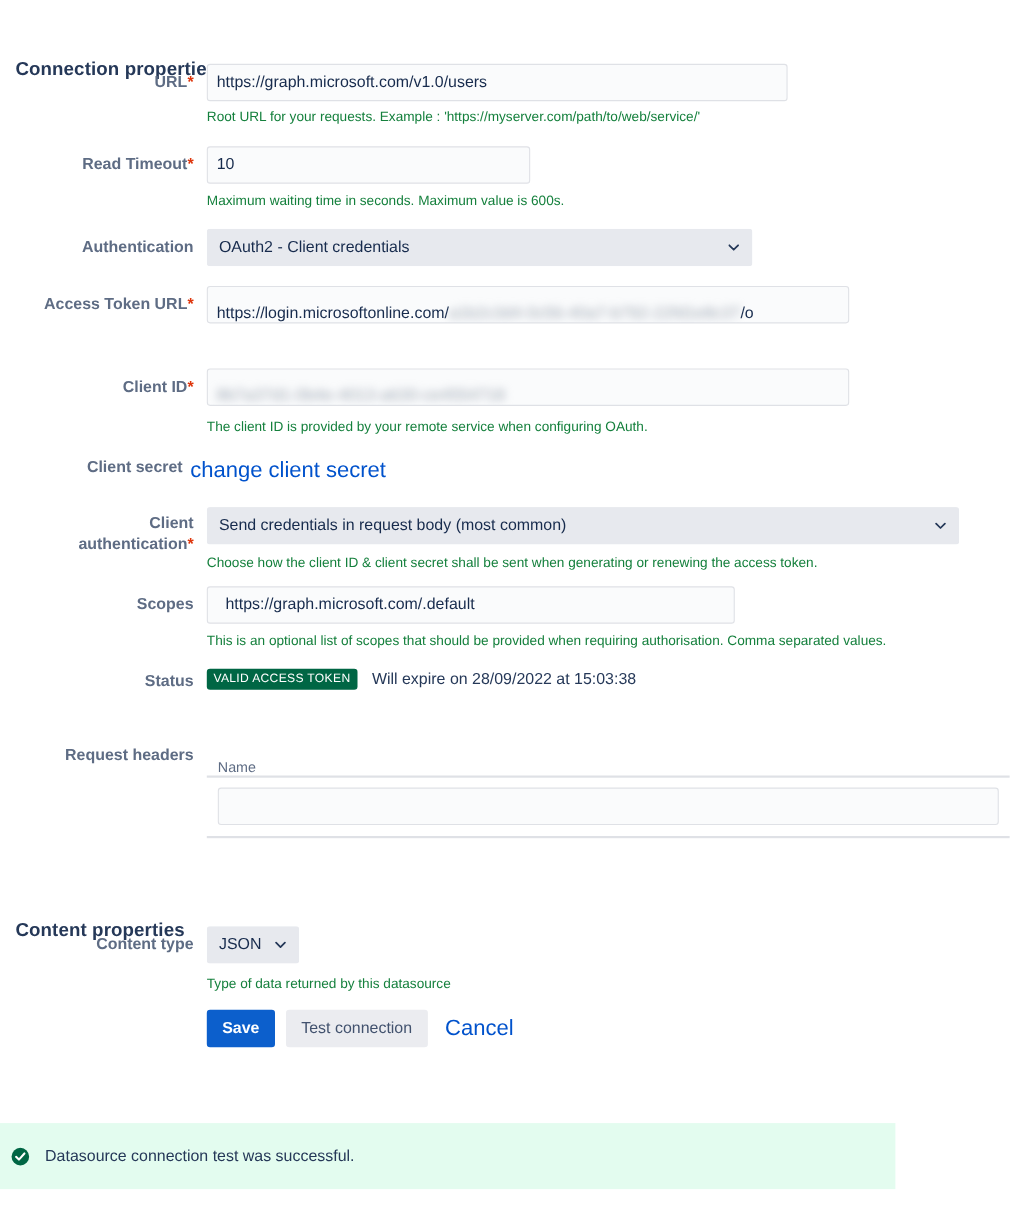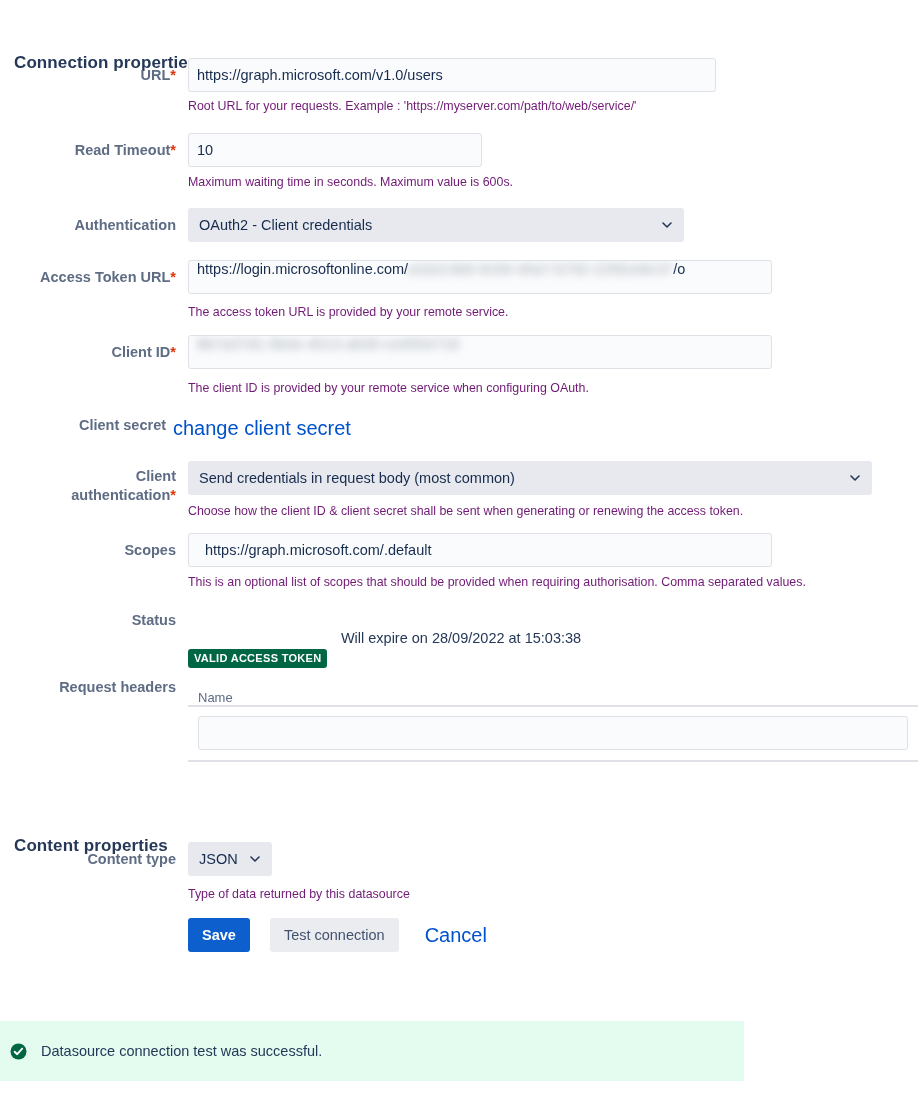--- a/index.html
+++ b/index.html
@@ -85,41 +85,41 @@
     top: 50%;
     transform: translateY(-50%);
     width: 10px; height: 10px;
     display: block;
   }
 
   .help {
     position: absolute;
     left: 188px;
     font-size: 12.4px;
-    color: #701a75;
+    color: #15803d;
     white-space: nowrap;
     text-align: right;
   }
 
   
   .blur-text {
     filter: blur(4px);
     color: #9aa3b0;
     user-select: none;
     letter-spacing: .3px;
   }
 
   .masked-input {
     box-sizing: border-box;
     height: 34px;
     border: 1px solid #dfe1e6;
     border-radius: 3px;
     background: #fafbfc;
     display: flex;
-    align-items: flex-start;
+    align-items: flex-end;
     padding: 0 8px;
     overflow: hidden;
     font-size: 14.5px;
     color: #172b4d;
     white-space: nowrap;
   }
 
   
   .inline-label {
     position: absolute;
@@ -134,27 +134,26 @@
     font-size: 20px;
     cursor: pointer;
   }
 
   
   .badge {
     display: inline-block;
     background: #006644;
     color: #ffffff;
     font-size: 11px;
-    font-weight: 700;
+    font-weight: 400;
     letter-spacing: .3px;
     padding: 3px 6px 3px 6px;
     border-radius: 3px;
     vertical-align: middle;
     line-height: 13px;
-    margin-top: 41px;
   }
   .status-text {
     font-size: 14.5px;
     color: #253858;
     margin-left: 9px;
     vertical-align: middle;
   }
 
   
   .rh-table { position: absolute; left: 188px; width: 730px; }
@@ -190,21 +189,21 @@
     cursor: pointer;
     padding: 0 14px;
   }
   .btn-primary { background: #0c5fcc; color: #ffffff; }
   .btn-standard { background: #ebecf0; color: #42526e; font-weight: 400; }
 
   
   .flag {
     position: absolute;
     left: 0;
-    width: 744px;
+    width: 814px;
     background: #e3fcef;
     display: flex;
     align-items: center;
   }
   .flag .check-icon { margin-left: 10px; margin-right: 14px; display: block; }
   .flag .flag-text { font-size: 14.5px; color: #253858; }
 </style>
 </head>
 <body>
 
@@ -243,21 +242,20 @@
   <div class="row" style="top:260px">
     <div class="label" style="top:8px"><span>Access Token URL</span><span class="req">*</span></div>
     <div class="field">
       <div class="masked-input" style="width:584px">
         <span>https://login.microsoftonline.com/</span>
           <span class="blur-text">a1b2c3d4-0c56-40a7-b792-22fd1e8c37</span>
           <span>/o</span>
       </div>
     </div>
   </div>
-  <div class="help" style="top:305px">The access token URL is provided by your remote service.</div>
 
   <div class="row" style="top:335px">
     <div class="label" style="top:8px"><span>Client ID</span><span class="req">*</span></div>
     <div class="field">
       <div class="masked-input" style="width:584px">
         <span class="blur-text">8b7a37d1-0b4e-4013-a630-ce4554718</span>
       </div>
     </div>
   </div>
   <div class="help" style="top:381px">The client ID is provided by your remote service when configuring OAuth.</div>
@@ -277,21 +275,21 @@
           <path d="M1 3 L5 7 L9 3" stroke="#253858" stroke-width="1.6" fill="none" stroke-linecap="round" stroke-linejoin="round"></path>
         </svg>
       </div>
     </div>
   </div>
   <div class="help" style="top:504px">Choose how the client ID &amp; client secret shall be sent when generating or renewing the access token.</div>
 
   <div class="row" style="top:533px">
     <div class="label" style="top:8px">Scopes</div>
     <div class="field">
-      <input class="text-input" style="width: 584px; padding-left: 16px;" type="text" value="https://graph.microsoft.com/.default">
+      <input class="text-input" style="width: 480px; padding-left: 16px;" type="text" value="https://graph.microsoft.com/.default">
     </div>
   </div>
   <div class="help" style="top:575px">This is an optional list of scopes that should be provided when requiring authorisation. Comma separated values.</div>
 
   <div class="row" style="top:608px">
     <div class="label" style="top:3px">Status</div>
     <div class="field" style="top:0">
       <span class="badge">VALID ACCESS TOKEN</span>
       <span class="status-text">Will expire on 28/09/2022 at 15:03:38</span>
     </div>
@@ -318,21 +316,21 @@
         <span>JSON</span>
         <svg class="chev" viewBox="0 0 10 10">
           <path d="M1 3 L5 7 L9 3" stroke="#253858" stroke-width="1.6" fill="none" stroke-linecap="round" stroke-linejoin="round"></path>
         </svg>
       </div>
     </div>
   </div>
   <div class="help" style="top:887px">Type of data returned by this datasource</div>
 
   <div class="row" style="top:918px">
-    <div class="field" style="display:flex; align-items:center; gap:20px;">
+    <div class="field" style="display:flex; align-items:center; gap:10px;">
       <button class="btn btn-primary">Save</button>
       <button class="btn btn-standard">Test connection</button>
       <a class="link" style="margin-left:6px">Cancel</a>
     </div>
   </div>
 
   <div class="flag" style="top:1021px; height:60px">
     <svg class="check-icon" width="17" height="17" viewBox="0 0 17 17">
       <circle cx="8.5" cy="8.5" r="8" fill="#006644"></circle>
       <path d="M4.6 8.7 L7.2 11.2 L12.2 5.6" stroke="#ffffff" stroke-width="1.9" fill="none" stroke-linecap="round" stroke-linejoin="round"></path>

